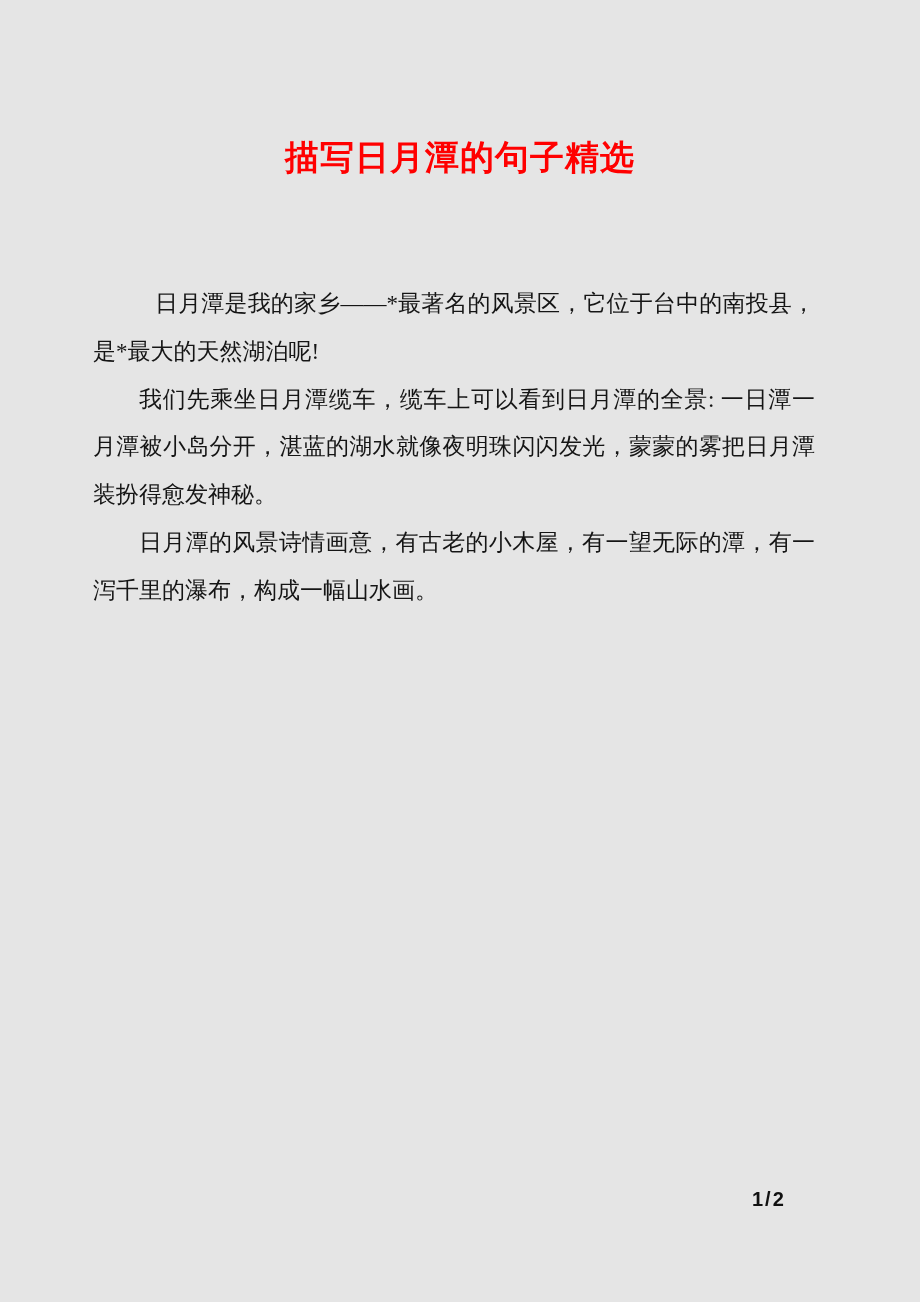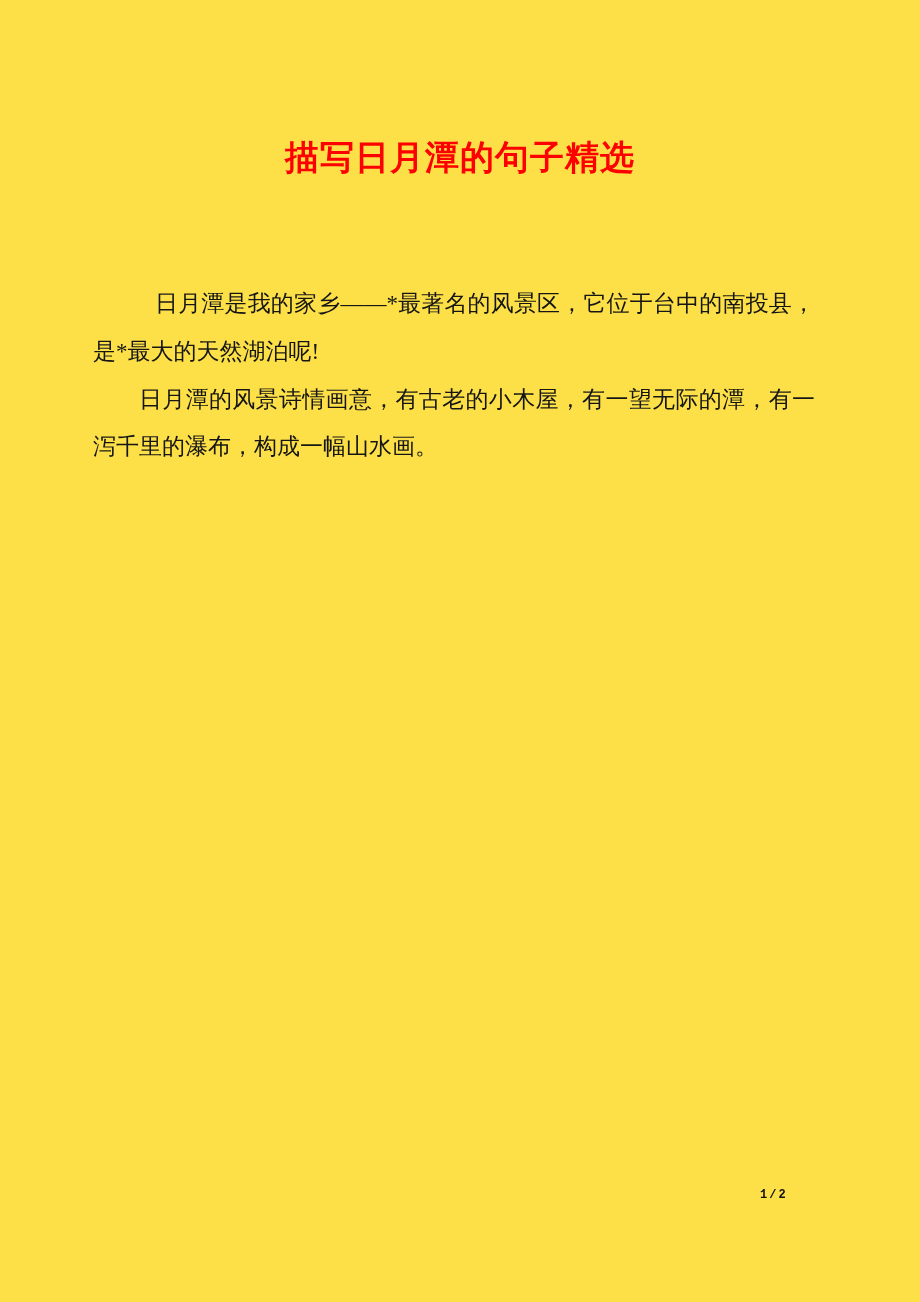--- a/index.html
+++ b/index.html
@@ -4,21 +4,21 @@
 <style>
   html, body {
     margin: 0;
     padding: 0;
     background: #ffffff;
   }
   .doc-page {
     position: relative;
     width: 920px;
     height: 1302px;
-    background: #fde047;
+    background: #e5e5e5;
     overflow: hidden;
     font-family: "Liberation Serif", "DejaVu Serif", serif;
   }
   .doc-title {
     position: absolute;
     top: 137px;
     left: 0;
     width: 100%;
     margin: 0;
     text-align: center;
@@ -43,35 +43,35 @@
     padding: 0;
     text-indent: 46px;
   }
   .para-first {
     text-indent: 62px;
   }
   .page-number {
     position: absolute;
     top: 1188px;
     left: 752px;
-    font-family: Liberation Mono, monospace;
-    font-size: 12px;
+    font-family: Liberation Sans, sans-serif;
+    font-size: 20px;
     font-weight: bold;
     letter-spacing: 2px;
     color: #111111;
-    margin-left: 8px;
   }
 </style>
 </head>
 <body>
 
 <div class="doc-page">
 
   <h1 class="doc-title">描写日月潭的句子精选</h1>
 
   <div class="doc-body">
     <p class="para para-first">日月潭是我的家乡——*最著名的风景区，它位于台中的南投县，是*最大的天然湖泊呢!</p>
+    <p class="para">我们先乘坐日月潭缆车，缆车上可以看到日月潭的全景: 一日潭一月潭被小岛分开，湛蓝的湖水就像夜明珠闪闪发光，蒙蒙的雾把日月潭装扮得愈发神秘。</p>
     <p class="para">日月潭的风景诗情画意，有古老的小木屋，有一望无际的潭，有一泻千里的瀑布，构成一幅山水画。</p>
   </div>
 
   <div class="page-number">1/2</div>
 
 </div>
 
 </body></html>

